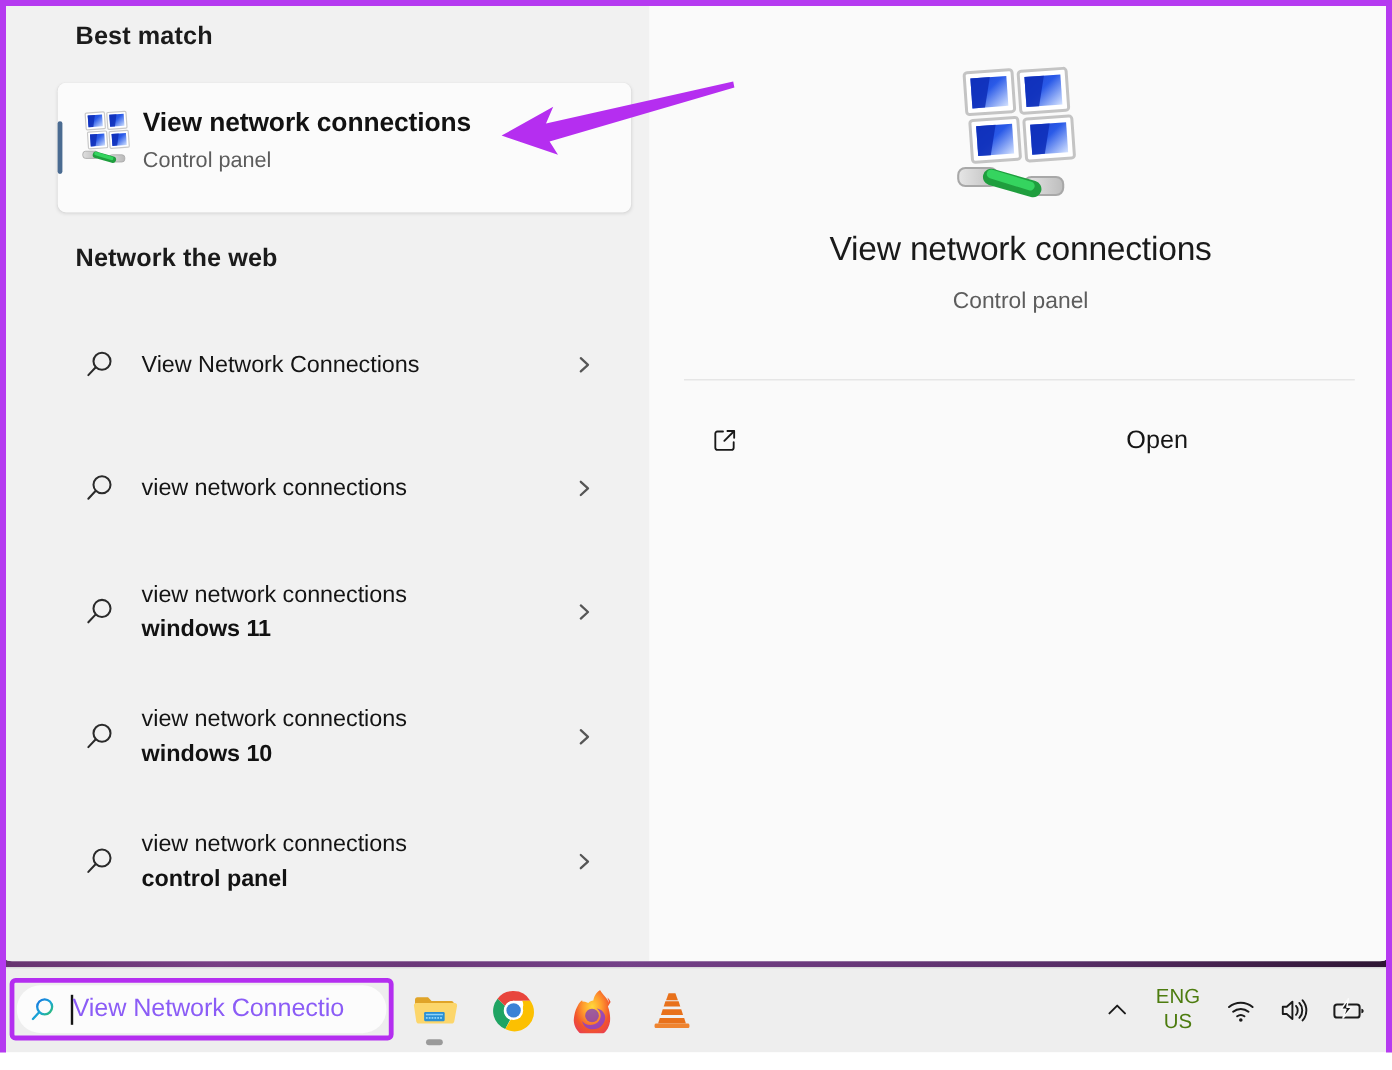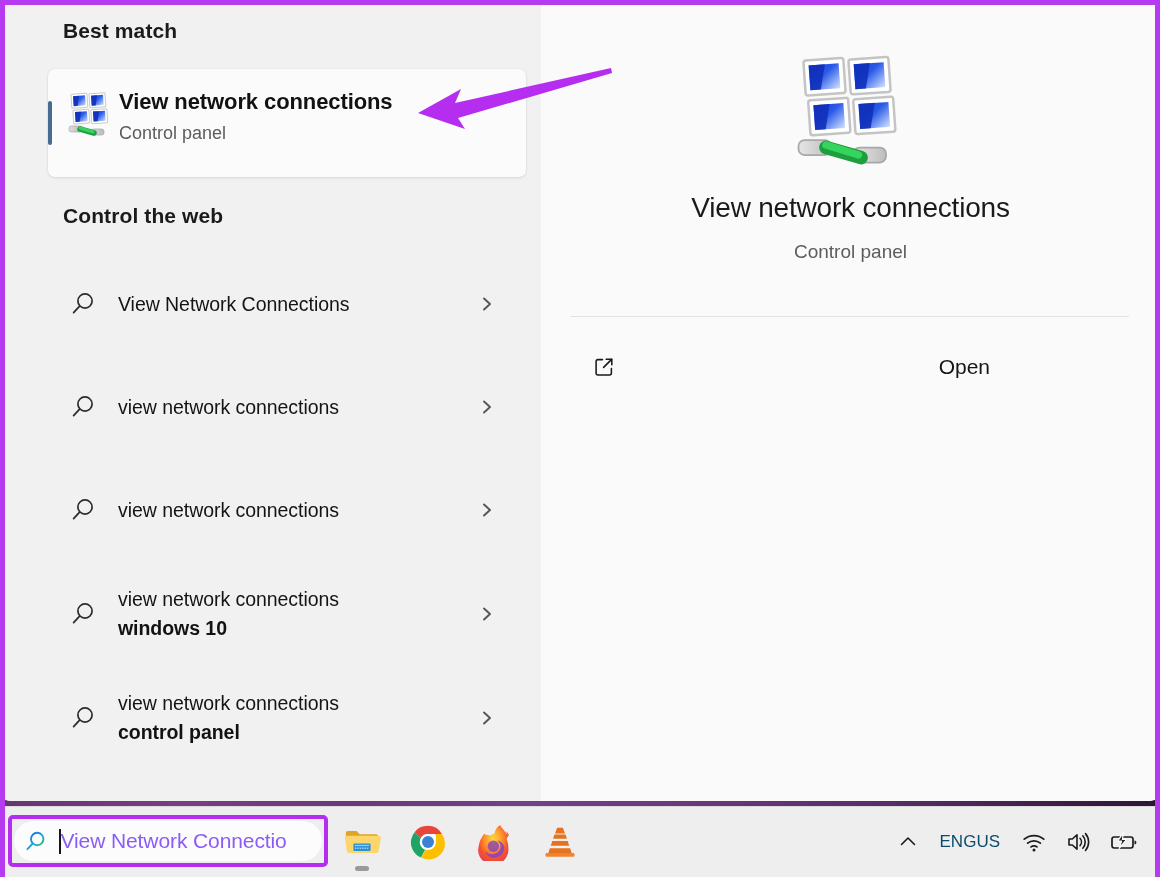--- a/index.html
+++ b/index.html
@@ -356,26 +356,26 @@
   .tray-btn {
     height: 48px;
     display: flex;
     align-items: center;
     justify-content: center;
     border-radius: 5px;
     padding: 0 9px;
   }
   #tray-lang {
     display: flex;
-    flex-direction: row;
+    flex-direction: column;
     align-items: center;
     justify-content: center;
     line-height: 1.22;
     font-size: 17px;
-    color: #0c4a6e;
+    color: #4d7c0f;
     padding: 0 12px;
   }
   .tray-btn svg { display: block; }
 </style>
 </head>
 <body>
 
 <div id="screen">
 
   <div id="wallpaper"></div>
@@ -432,21 +432,21 @@
               <path d="M11 6 L25 10" stroke="#1f9e3e" stroke-width="5.5" stroke-linecap="round"></path>
               <path d="M11 5 L24 9" stroke="#35d45f" stroke-width="3" stroke-linecap="round"></path>
             </g>
           </svg>
         </span>
 
         <div id="best-match-title">View network connections</div>
         <div id="best-match-sub">Control panel</div>
       </div>
 
-      <div id="web-header" class="section-header">Control the web</div>
+      <div id="web-header" class="section-header">Network the web</div>
 
       <div id="web-list">
 
         <div class="web-item" style="top:266px;">
           <span class="mag">
             <svg viewBox="0 0 26 26" width="26" height="26" aria-hidden="true">
               <circle cx="15" cy="10" r="7.1" fill="none" stroke="#2b2b2b" stroke-width="1.7"></circle>
               <line x1="9.6" y1="15.2" x2="3.6" y2="21.6" stroke="#2b2b2b" stroke-width="1.7" stroke-linecap="round"></line>
             </svg>
           </span>
@@ -479,20 +479,21 @@
 
         <div class="web-item" style="top:472px;">
           <span class="mag">
             <svg viewBox="0 0 26 26" width="26" height="26" aria-hidden="true">
               <circle cx="15" cy="10" r="7.1" fill="none" stroke="#2b2b2b" stroke-width="1.7"></circle>
               <line x1="9.6" y1="15.2" x2="3.6" y2="21.6" stroke="#2b2b2b" stroke-width="1.7" stroke-linecap="round"></line>
             </svg>
           </span>
           <div class="labels">
             <div class="l1">view network connections</div>
+            <div class="l2 bold">windows 11</div>
           </div>
           <span class="chev">
             <svg viewBox="0 0 18 18" width="18" height="18" aria-hidden="true">
               <polyline points="6,3.5 12,9 6,14.5" fill="none" stroke="#565656" stroke-width="1.9" stroke-linecap="round" stroke-linejoin="round"></polyline>
             </svg>
           </span>
         </div>
 
         <div class="web-item" style="top:576px;">
           <span class="mag">

